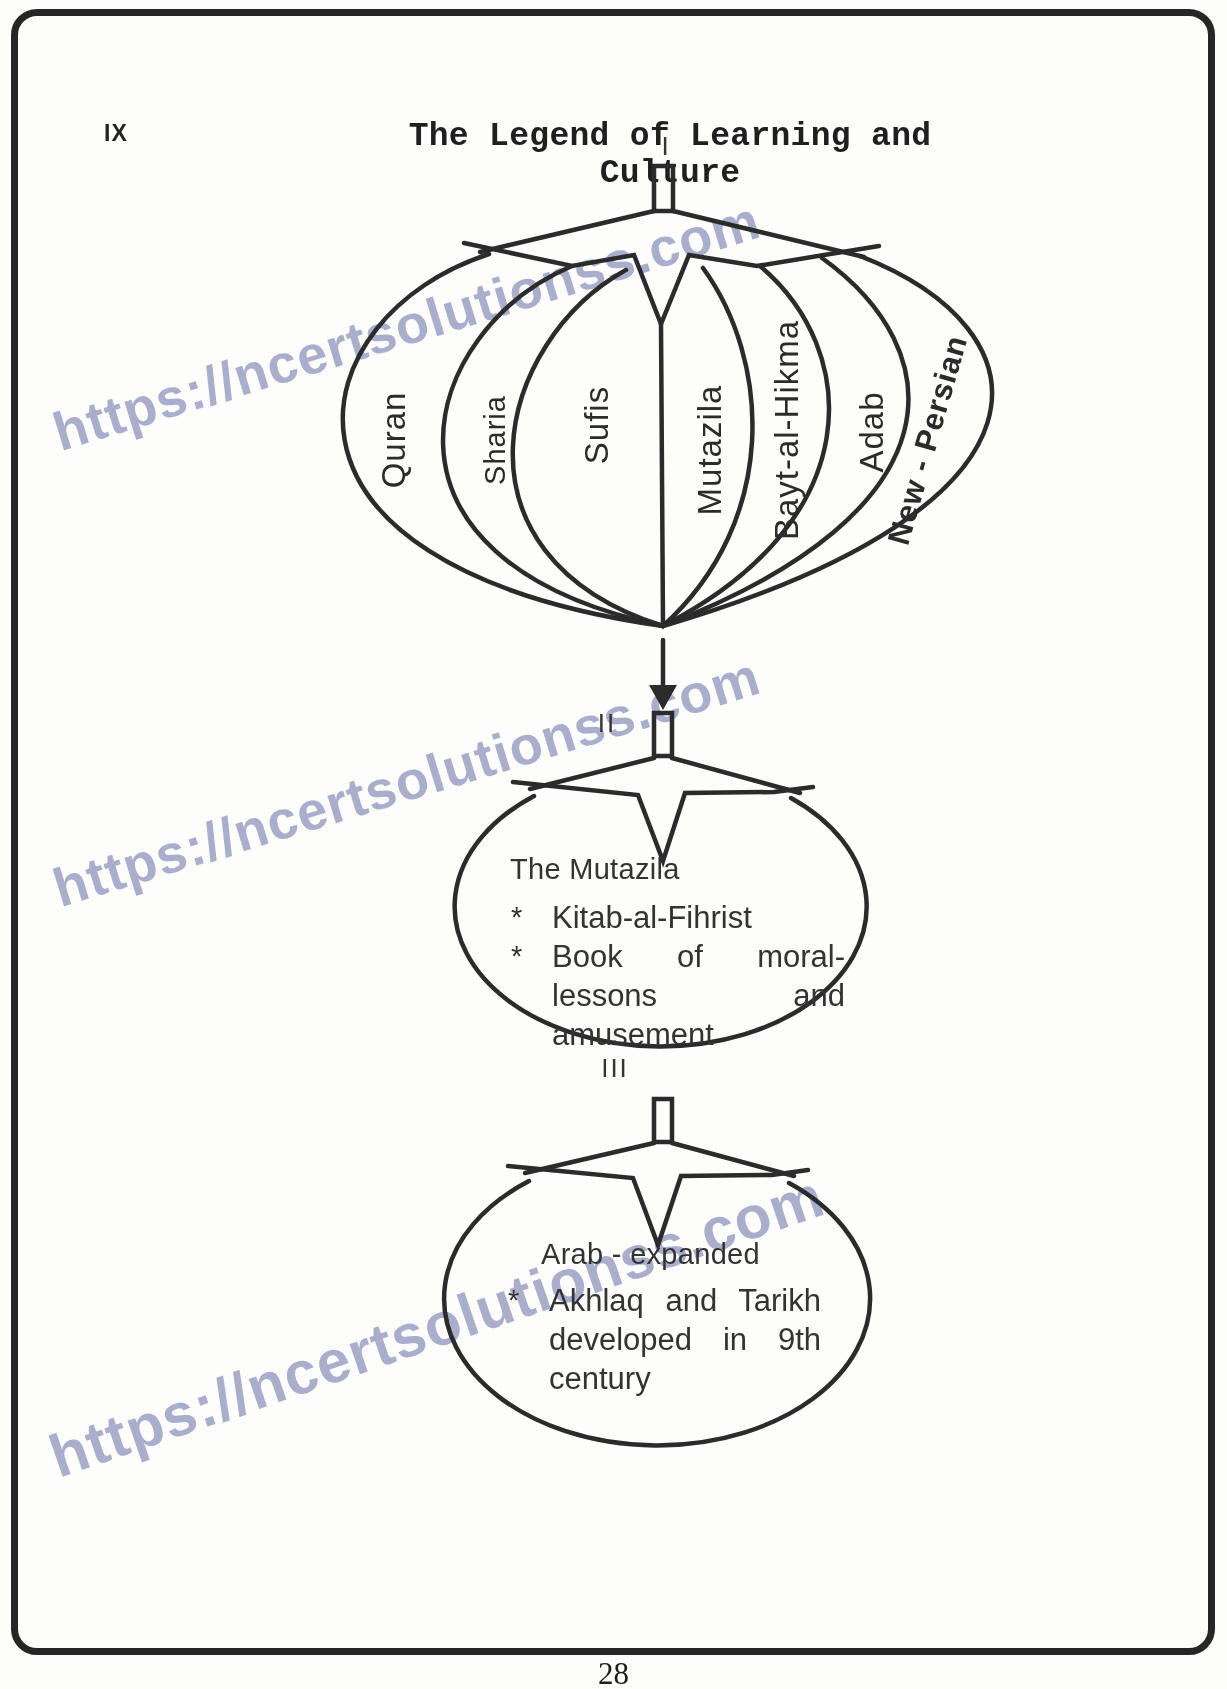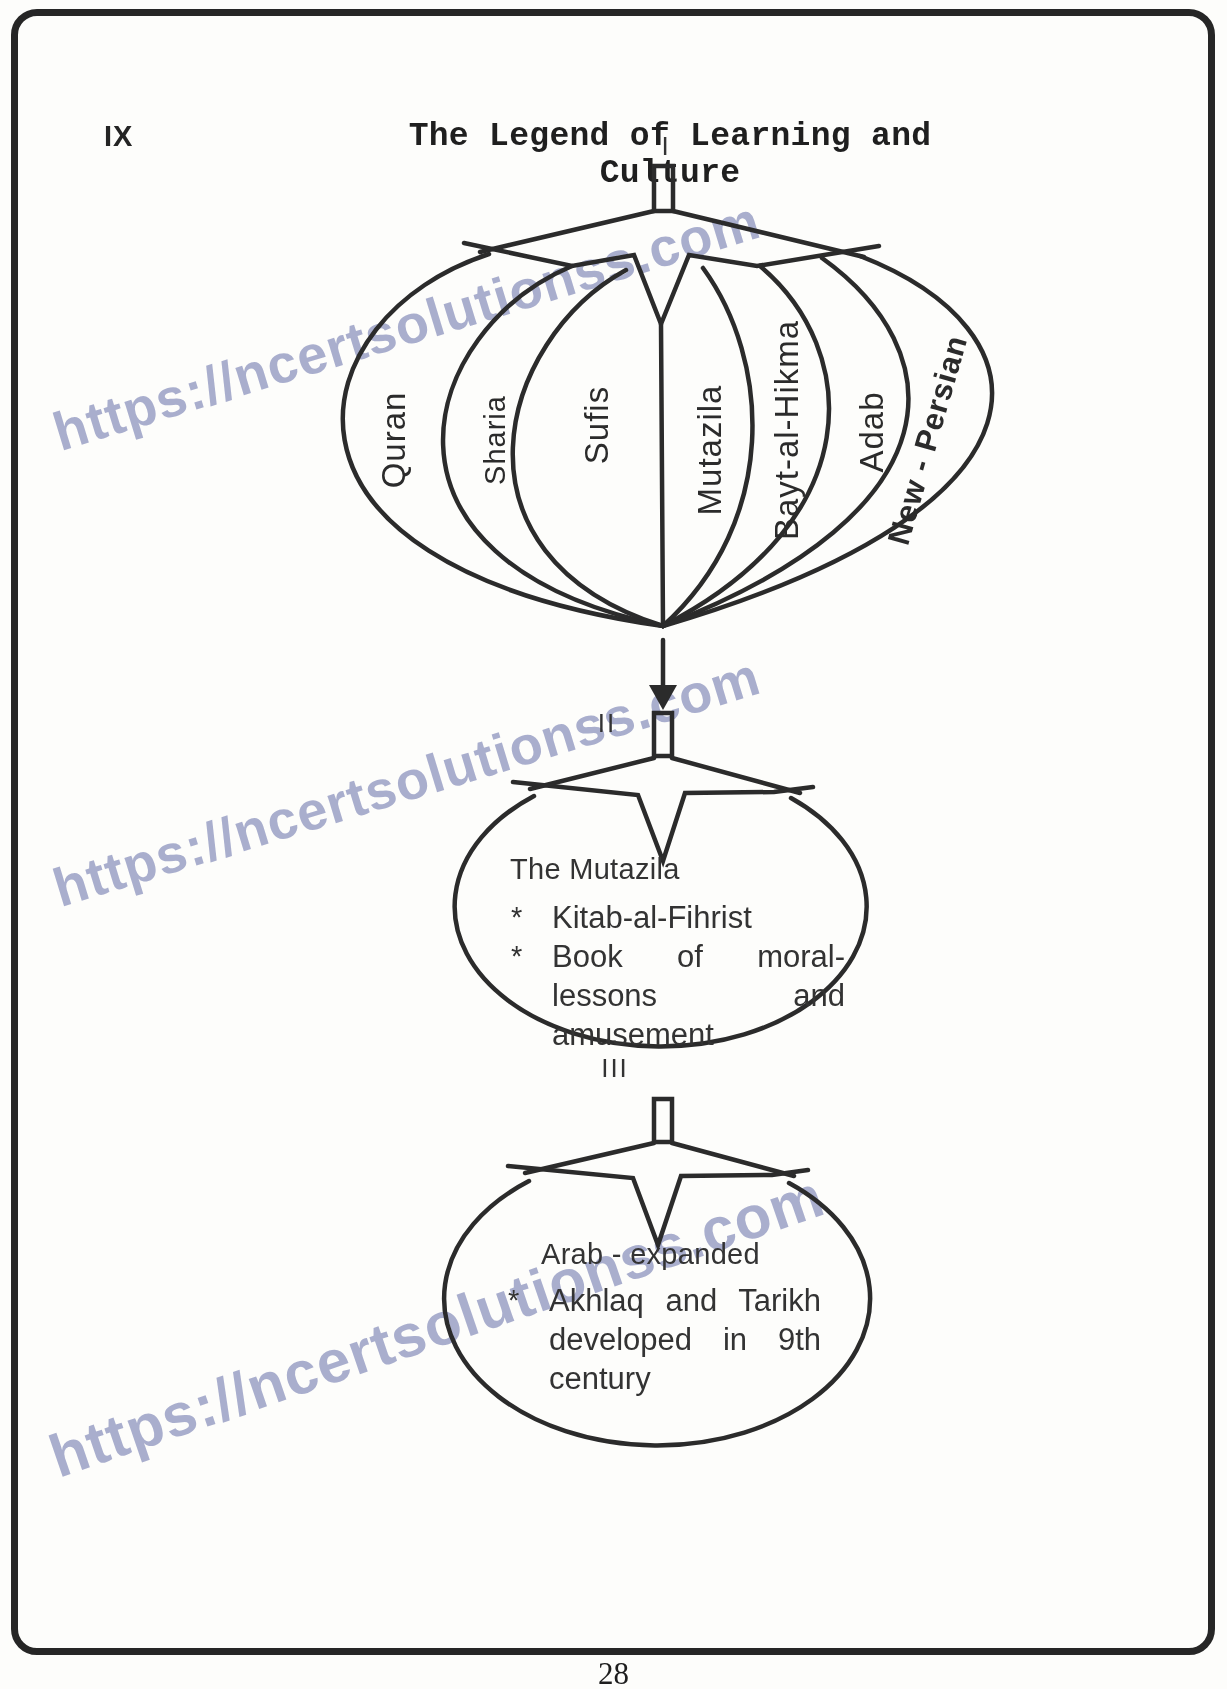--- a/index.html
+++ b/index.html
@@ -16,21 +16,21 @@
   
   .wm{
     position:absolute;white-space:nowrap;font-weight:700;
     font-size:54px;letter-spacing:1px;
     color:rgba(100,110,168,0.55);
     transform:rotate(-17deg);transform-origin:0 50%;
     pointer-events:none;
   }
   .wm3{font-size:60px;transform:rotate(-19deg);}
   
-  .section-num{position:absolute;left:104px;top:120px;font-size:29px;font-weight:700;color:#242424;letter-spacing:1px;}
+  .section-num{position:absolute;left:104px;top:120px;font-size:23px;font-weight:700;color:#242424;letter-spacing:1px;}
   .page-title{position:absolute;left:340px;top:118px;width:660px;text-align:center;
     font-size:33px;font-weight:700;color:#1f1f1f;letter-spacing:0.3px;font-family:Liberation Mono, monospace;}
   
   svg.diagram{position:absolute;left:0;top:0;}
   
   .roman{position:absolute;transform:translate(-50%,-50%);font-size:26px;color:#333;letter-spacing:2px;}
   
   .seg-label{
     position:absolute;transform:translate(-50%,-50%) rotate(-90deg);
     font-size:33px;color:#2b2b2b;white-space:nowrap;letter-spacing:1px;

